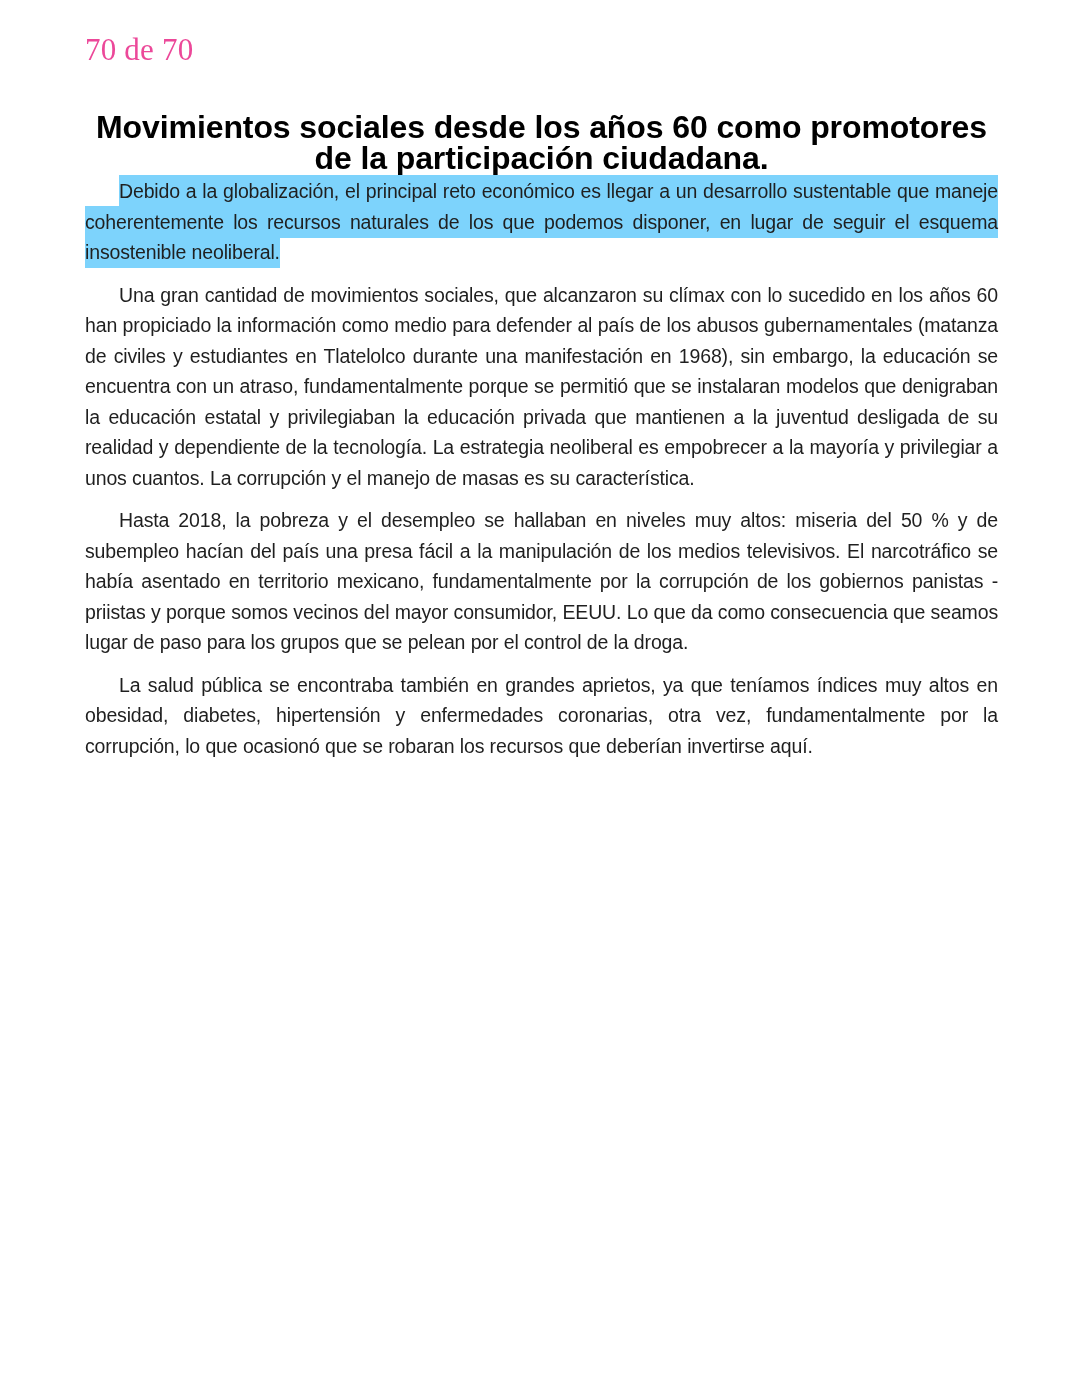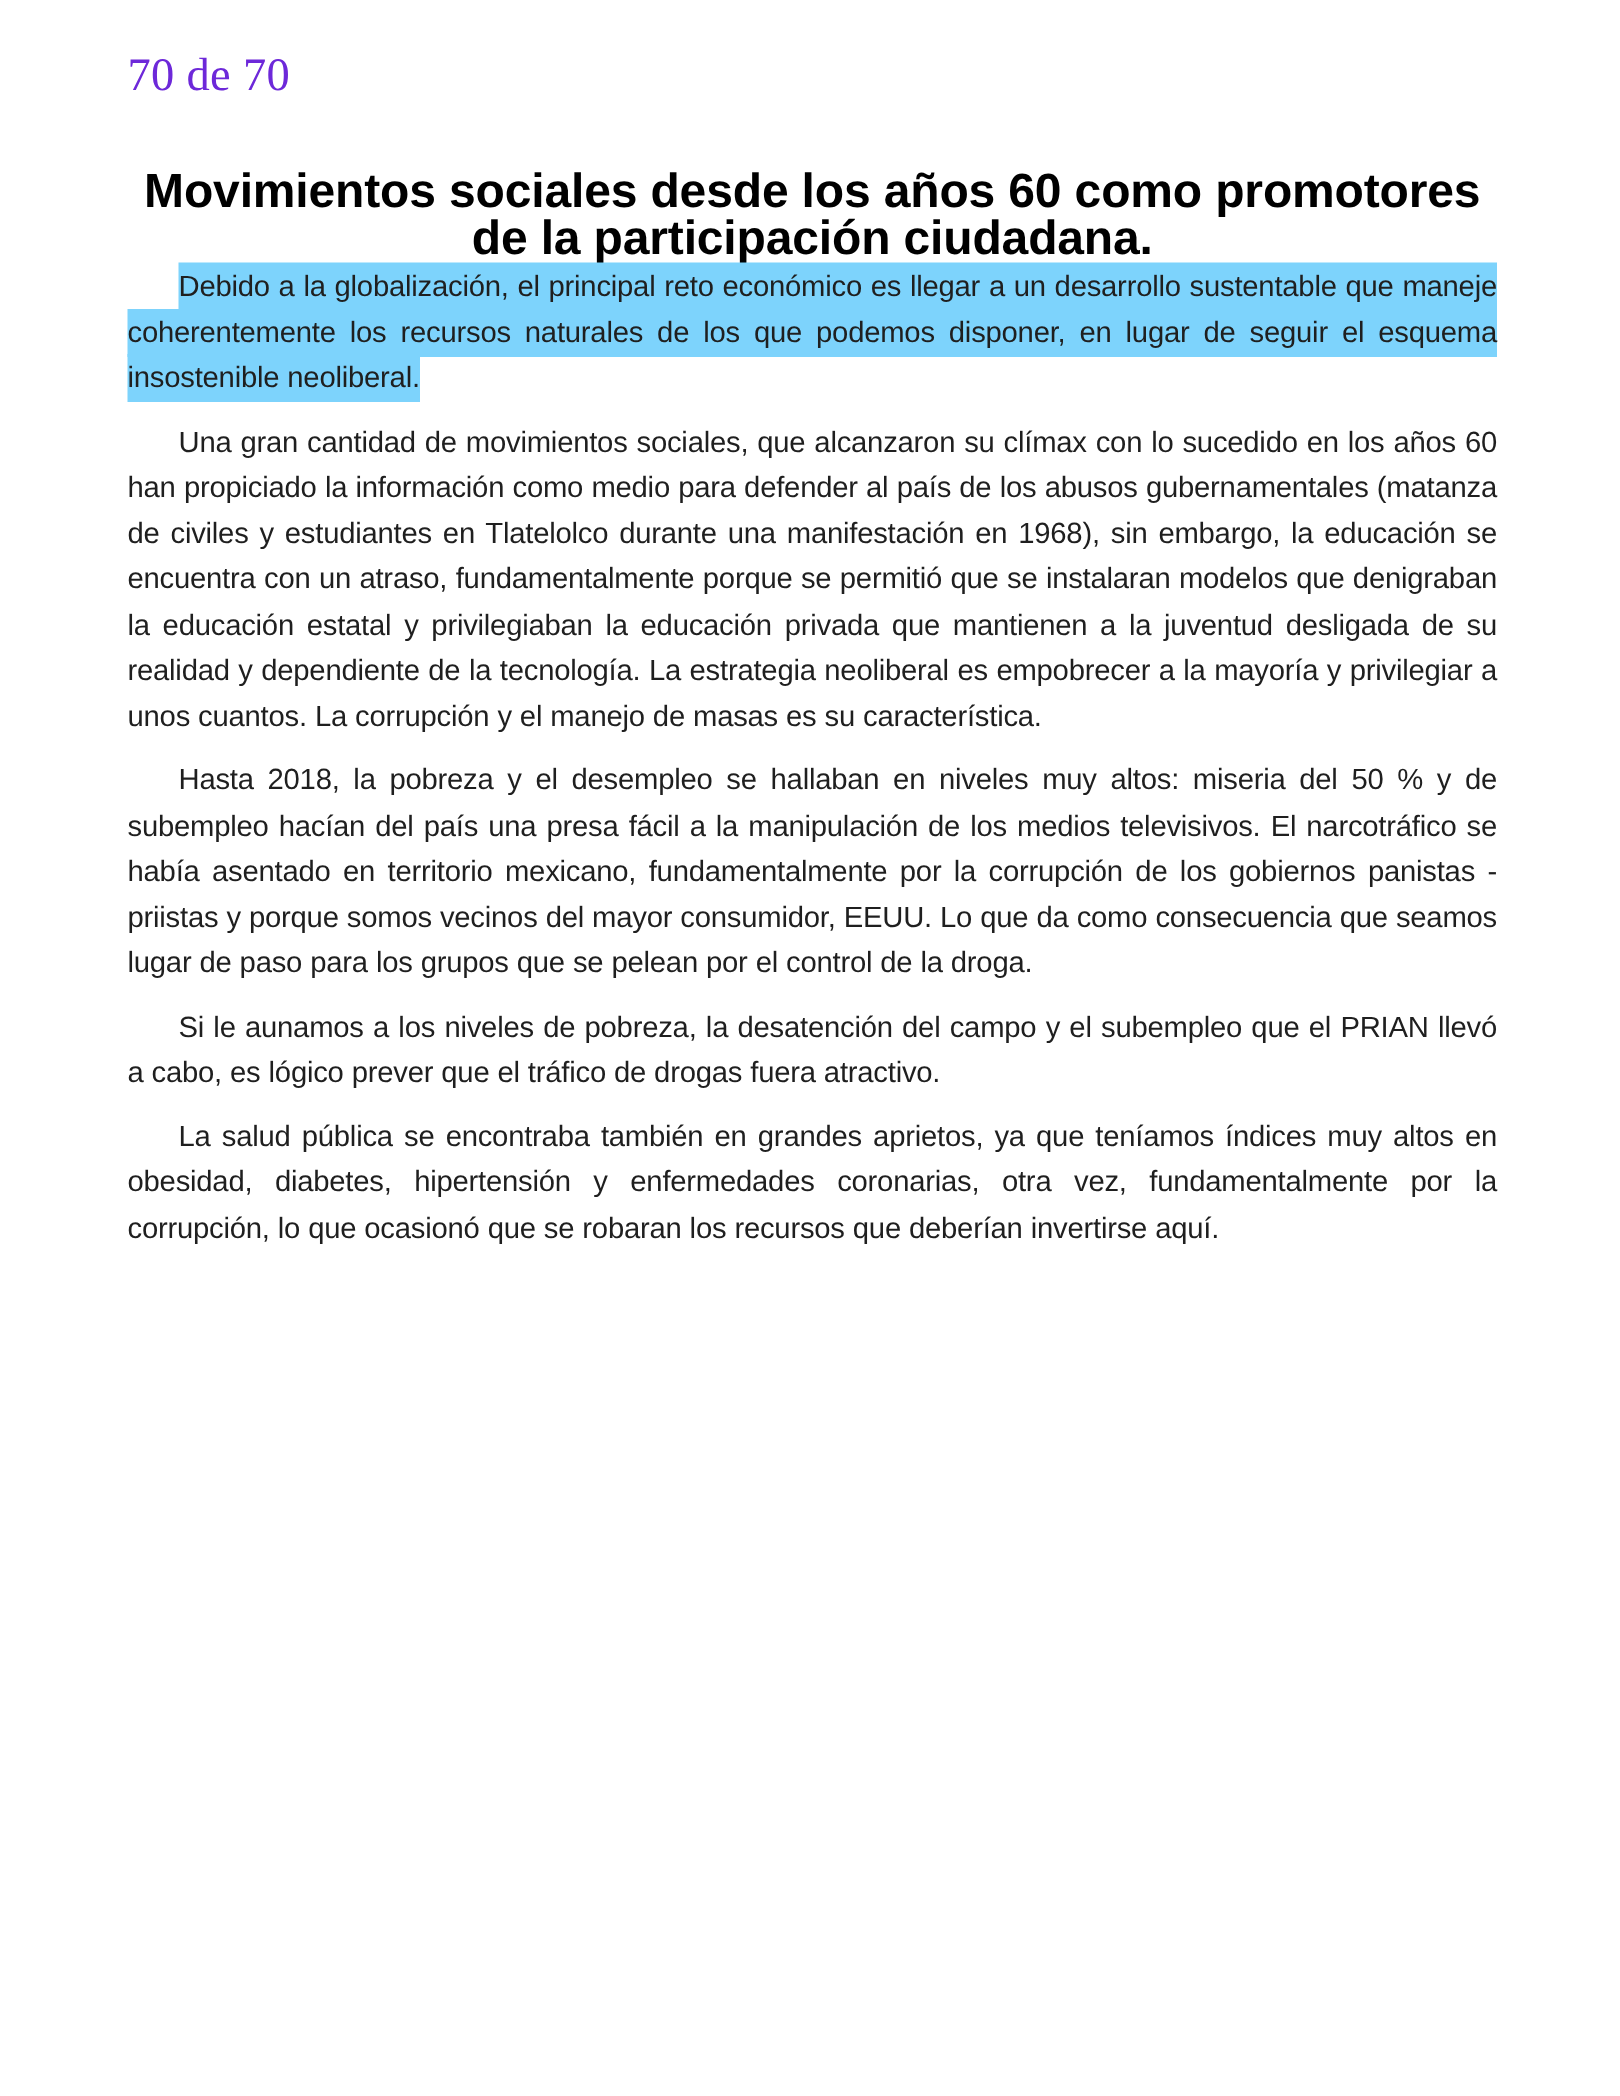--- a/index.html
+++ b/index.html
@@ -23,21 +23,21 @@
   }
 
   
   .page-number {
     position: absolute;
     left: 85px;
     top: 30px;
     font-family: "Liberation Serif", serif;
     font-size: 31px;
     line-height: 40px;
-    color: #6d28d9;
+    color: #ec4899;
     letter-spacing: 0.2px;
     white-space: pre;
   }
 
   
   .content {
     position: absolute;
     left: 85px;
     top: 112px;
     width: 913px;
@@ -101,18 +101,17 @@
   <div class="content">
 
     <h2 class="section-title">Movimientos sociales desde los años 60 como promotores de la participación ciudadana.</h2>
 
     <p class="body-copy p-highlight"><span class="indent"></span><span class="hl">Debido a la globalización, el principal reto económico es llegar a un desarrollo sustentable que maneje coherentemente los recursos naturales de los que podemos disponer, en lugar de seguir el esquema insostenible neoliberal.</span></p>
 
     <p class="body-copy"><span class="indent"></span><span>Una gran cantidad de movimientos sociales, que alcanzaron su clímax con lo sucedido en los años 60 han propiciado la información como medio para defender al país de los abusos gubernamentales (matanza de civiles y estudiantes en Tlatelolco durante una manifestación en 1968), sin embargo, la educación se encuentra con un atraso, fundamentalmente porque se permitió que se instalaran modelos que denigraban la educación estatal y privilegiaban la educación privada que mantienen a la juventud desligada de su realidad y dependiente de la tecnología. La estrategia neoliberal es empobrecer a la mayoría y privilegiar a unos cuantos. La corrupción y el manejo de masas es su característica.</span></p>
 
     <p class="body-copy"><span class="indent"></span><span>Hasta 2018, la pobreza y el desempleo se hallaban en niveles muy altos: miseria del 50 % y de subempleo hacían del país una presa fácil a la manipulación de los medios televisivos. El narcotráfico se había asentado en territorio mexicano, fundamentalmente por la corrupción de los gobiernos panistas - priistas y porque somos vecinos del mayor consumidor, EEUU. Lo que da como consecuencia que seamos lugar de paso para los grupos que se pelean por el control de la droga.</span></p>
 
-    <p class="body-copy"><span class="indent"></span><span>Si le aunamos a los niveles de pobreza, la desatención del campo y el subempleo que el PRIAN llevó a cabo, es lógico prever que el tráfico de drogas fuera atractivo.</span></p>
 
     <p class="body-copy"><span class="indent"></span><span>La salud pública se encontraba también en grandes aprietos, ya que teníamos índices muy altos en obesidad, diabetes, hipertensión y enfermedades coronarias, otra vez, fundamentalmente por la corrupción, lo que ocasionó que se robaran los recursos que deberían invertirse aquí.</span></p>
 
   </div>
 </div>
 
 </body></html>

